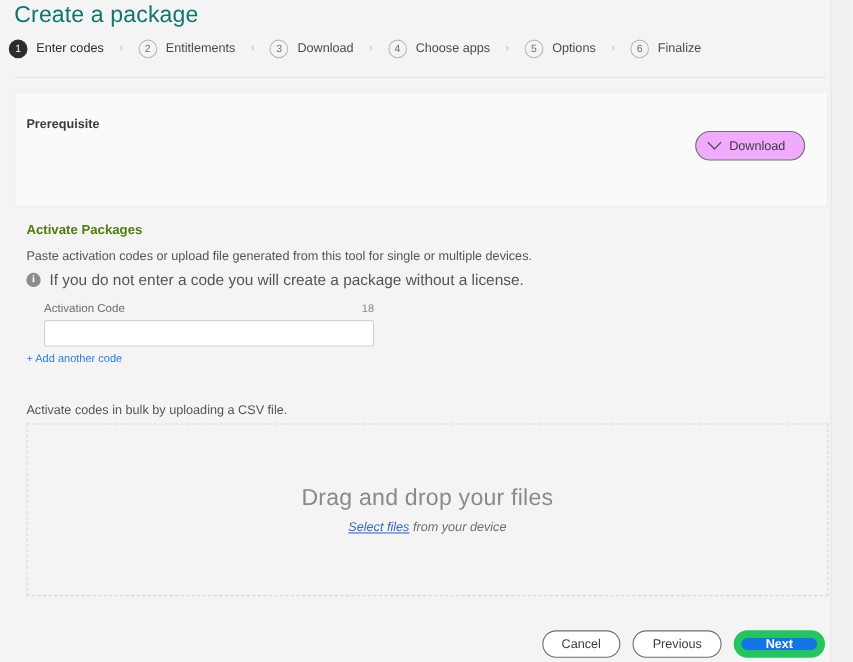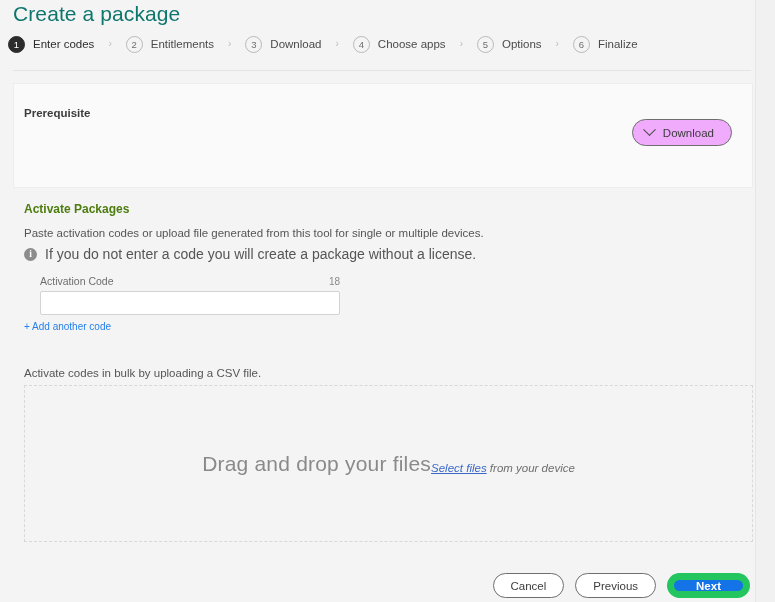--- a/index.html
+++ b/index.html
@@ -257,21 +257,21 @@
   .dropzone {
     position: absolute;
     left: 24px;
     top: 385px;
     width: 729px;
     height: 157px;
     box-sizing: border-box;
     border: 1px dashed #d8d8d8;
     background: #f4f4f4;
     display: flex;
-    flex-direction: row;
+    flex-direction: column;
     align-items: center;
     justify-content: center;
     cursor: pointer;
   }
   .dz-title {
     font-size: 21px;
     color: #8a8a8a;
     font-weight: 400;
     letter-spacing: .2px;
   }

